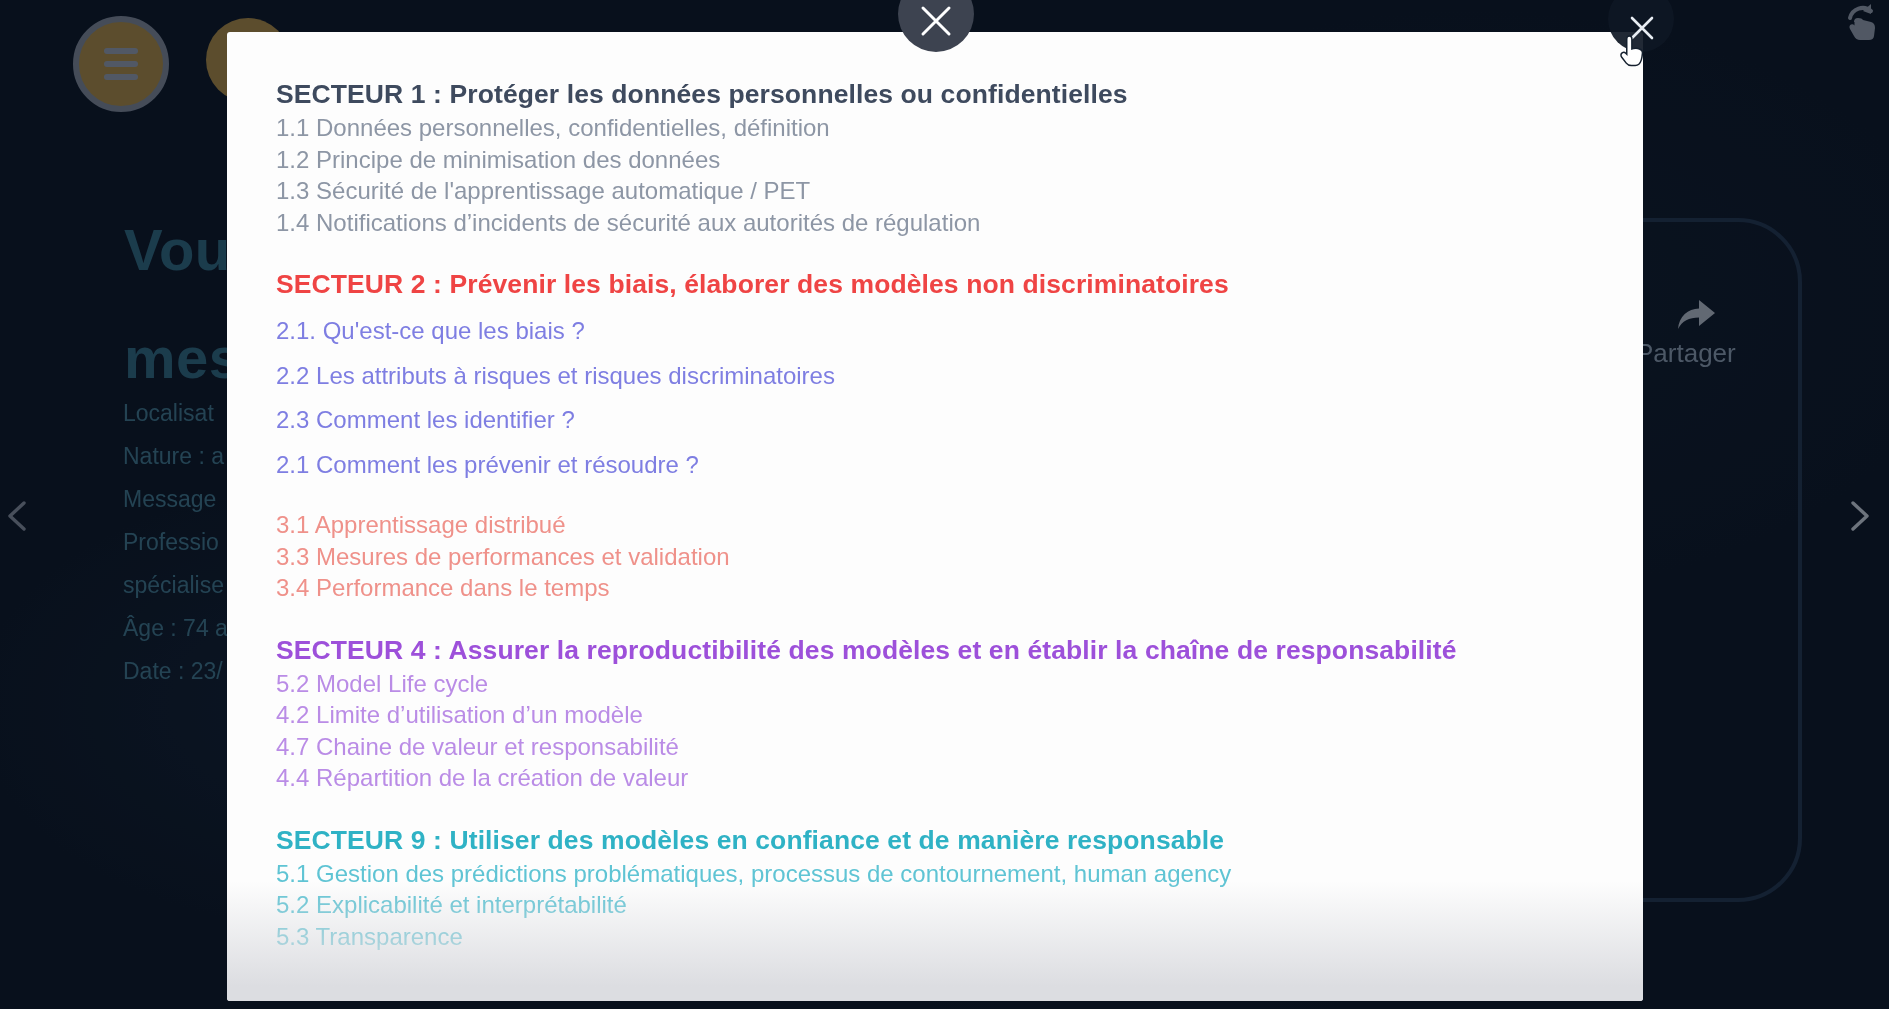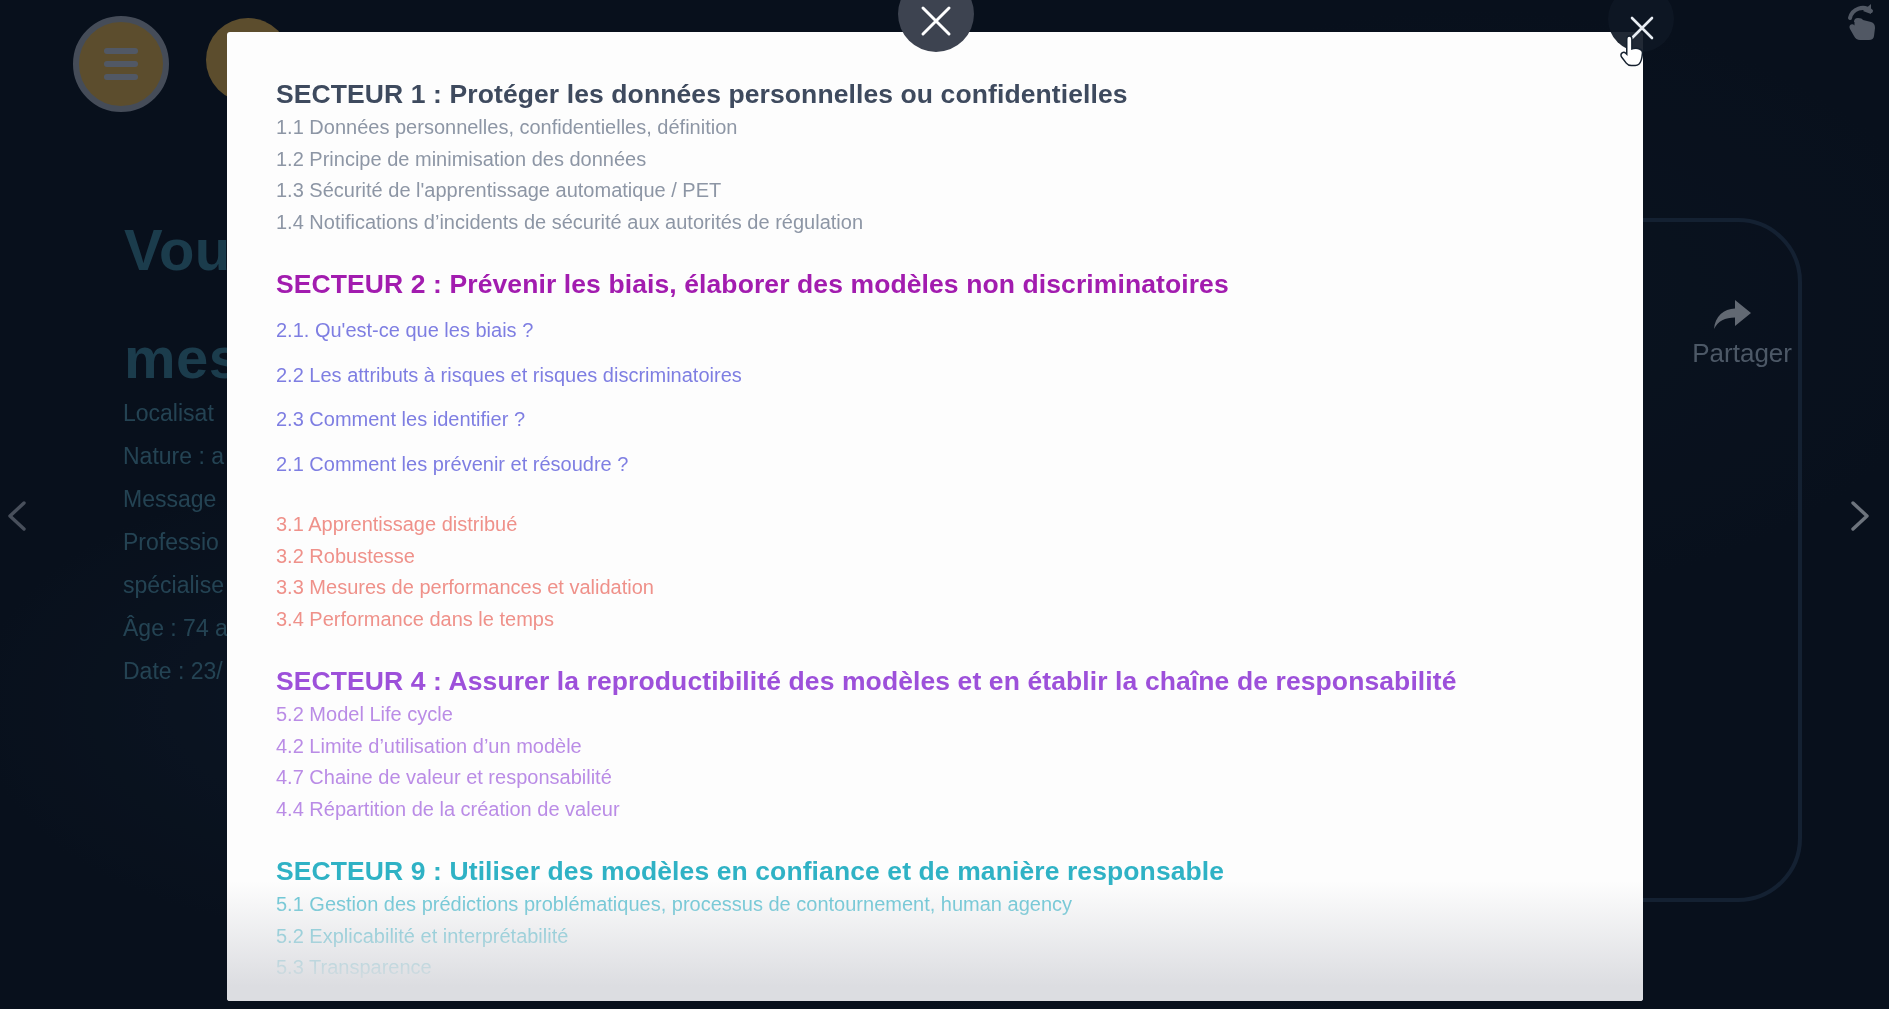--- a/index.html
+++ b/index.html
@@ -30,21 +30,21 @@
   }
   .meta-block{
     position:absolute;left:123px;top:392px;width:260px;
     font-size:23px;color:#3c7286;line-height:43px;white-space:nowrap;
   }
   .nav-chevron{position:absolute;width:30px;height:36px;cursor:pointer;}
   .nav-chevron svg{width:100%;height:100%;}
   .chevron-left{left:2px;top:498px;}
   .chevron-right{left:1845px;top:498px;}
   .share-block{
-    position:absolute;left:1672px;top:292px;width:120px;text-align:right;cursor:pointer;
+    position:absolute;left:1636px;top:292px;width:120px;text-align:left;cursor:pointer;
   }
   .share-block svg{width:46px;height:42px;display:block;margin:0 auto 4px auto;}
   .share-label{font-size:26px;color:#8697a8;}
   .card-outline{
     position:absolute;left:1508px;top:218px;width:286px;height:676px;
     border:4px solid #20334a;border-radius:64px;
   }
   .gesture-icon{position:absolute;left:1840px;top:2px;width:42px;height:42px;}
   
   .dim-overlay{
@@ -54,23 +54,23 @@
   .modal{
     position:absolute;left:227px;top:32px;width:1416px;height:969px;
     background:#fdfdfd;border-radius:3px;overflow:hidden;
   }
   .modal-content{padding:45px 40px 0 49px;}
   .sec{margin-bottom:29px;}
   .sec h2{
     margin:0;font-size:26.5px;font-weight:bold;line-height:35px;cursor:pointer;
     letter-spacing:.1px;
   }
-  .sec .item{font-size:20px;line-height:31.5px;cursor:pointer;}
+  .sec .item{font-size:24px;line-height:31.5px;cursor:pointer;}
   .sec1 h2{color:#3e4a5e;} .sec1 .item{color:#8d96a5;}
-  .sec2 h2{color:#a21caf;} .sec2 .item{color:#7e7ee2;margin-top:13px;}
+  .sec2 h2{color:#ef4444;} .sec2 .item{color:#7e7ee2;margin-top:13px;}
   .sec3 h2{color:#e25a50;} .sec3 .item{color:#ef918a;}
   .sec4 h2{color:#9d50da;} .sec4 .item{color:#ba8ce6;}
   .sec5 h2{color:#2fb2c5;} .sec5 .item{color:#5fc4d4;}
   .modal-fade{
     position:absolute;left:0;right:0;bottom:0;height:120px;pointer-events:none;
     background:linear-gradient(to bottom, rgba(223,224,228,0), #dcdde1 88%);
   }
   
   .close-center{
     position:absolute;left:898px;top:-24px;width:76px;height:76px;border-radius:50%;
@@ -155,21 +155,20 @@
       <div class="sec sec2">
         <h2>SECTEUR 2 : Prévenir les biais, élaborer des modèles non discriminatoires</h2>
         <div class="item">2.1. Qu'est-ce que les biais ?</div>
         <div class="item">2.2 Les attributs à risques et risques discriminatoires</div>
         <div class="item">2.3 Comment les identifier ?</div>
         <div class="item">2.1 Comment les prévenir et résoudre ?</div>
       </div>
 
       <div class="sec sec3">
         <div class="item">3.1 Apprentissage distribué</div>
-        <div class="item">3.2 Robustesse</div>
         <div class="item">3.3 Mesures de performances et validation</div>
         <div class="item">3.4 Performance dans le temps</div>
       </div>
 
       <div class="sec sec4">
         <h2>SECTEUR 4 : Assurer la reproductibilité des modèles et en établir la chaîne de responsabilité</h2>
         <div class="item">5.2 Model Life cycle</div>
         <div class="item">4.2 Limite d’utilisation d’un modèle</div>
         <div class="item">4.7 Chaine de valeur et responsabilité</div>
         <div class="item">4.4 Répartition de la création de valeur</div>

